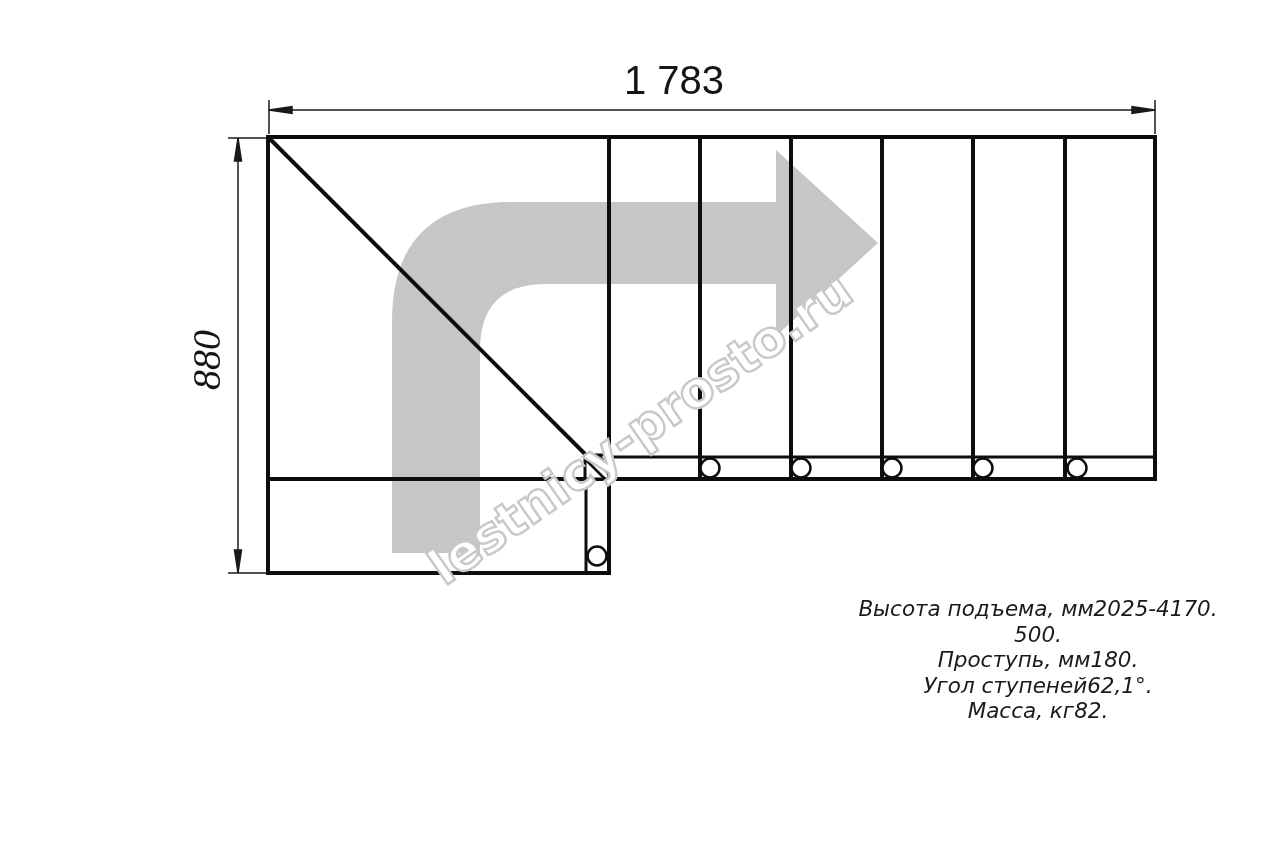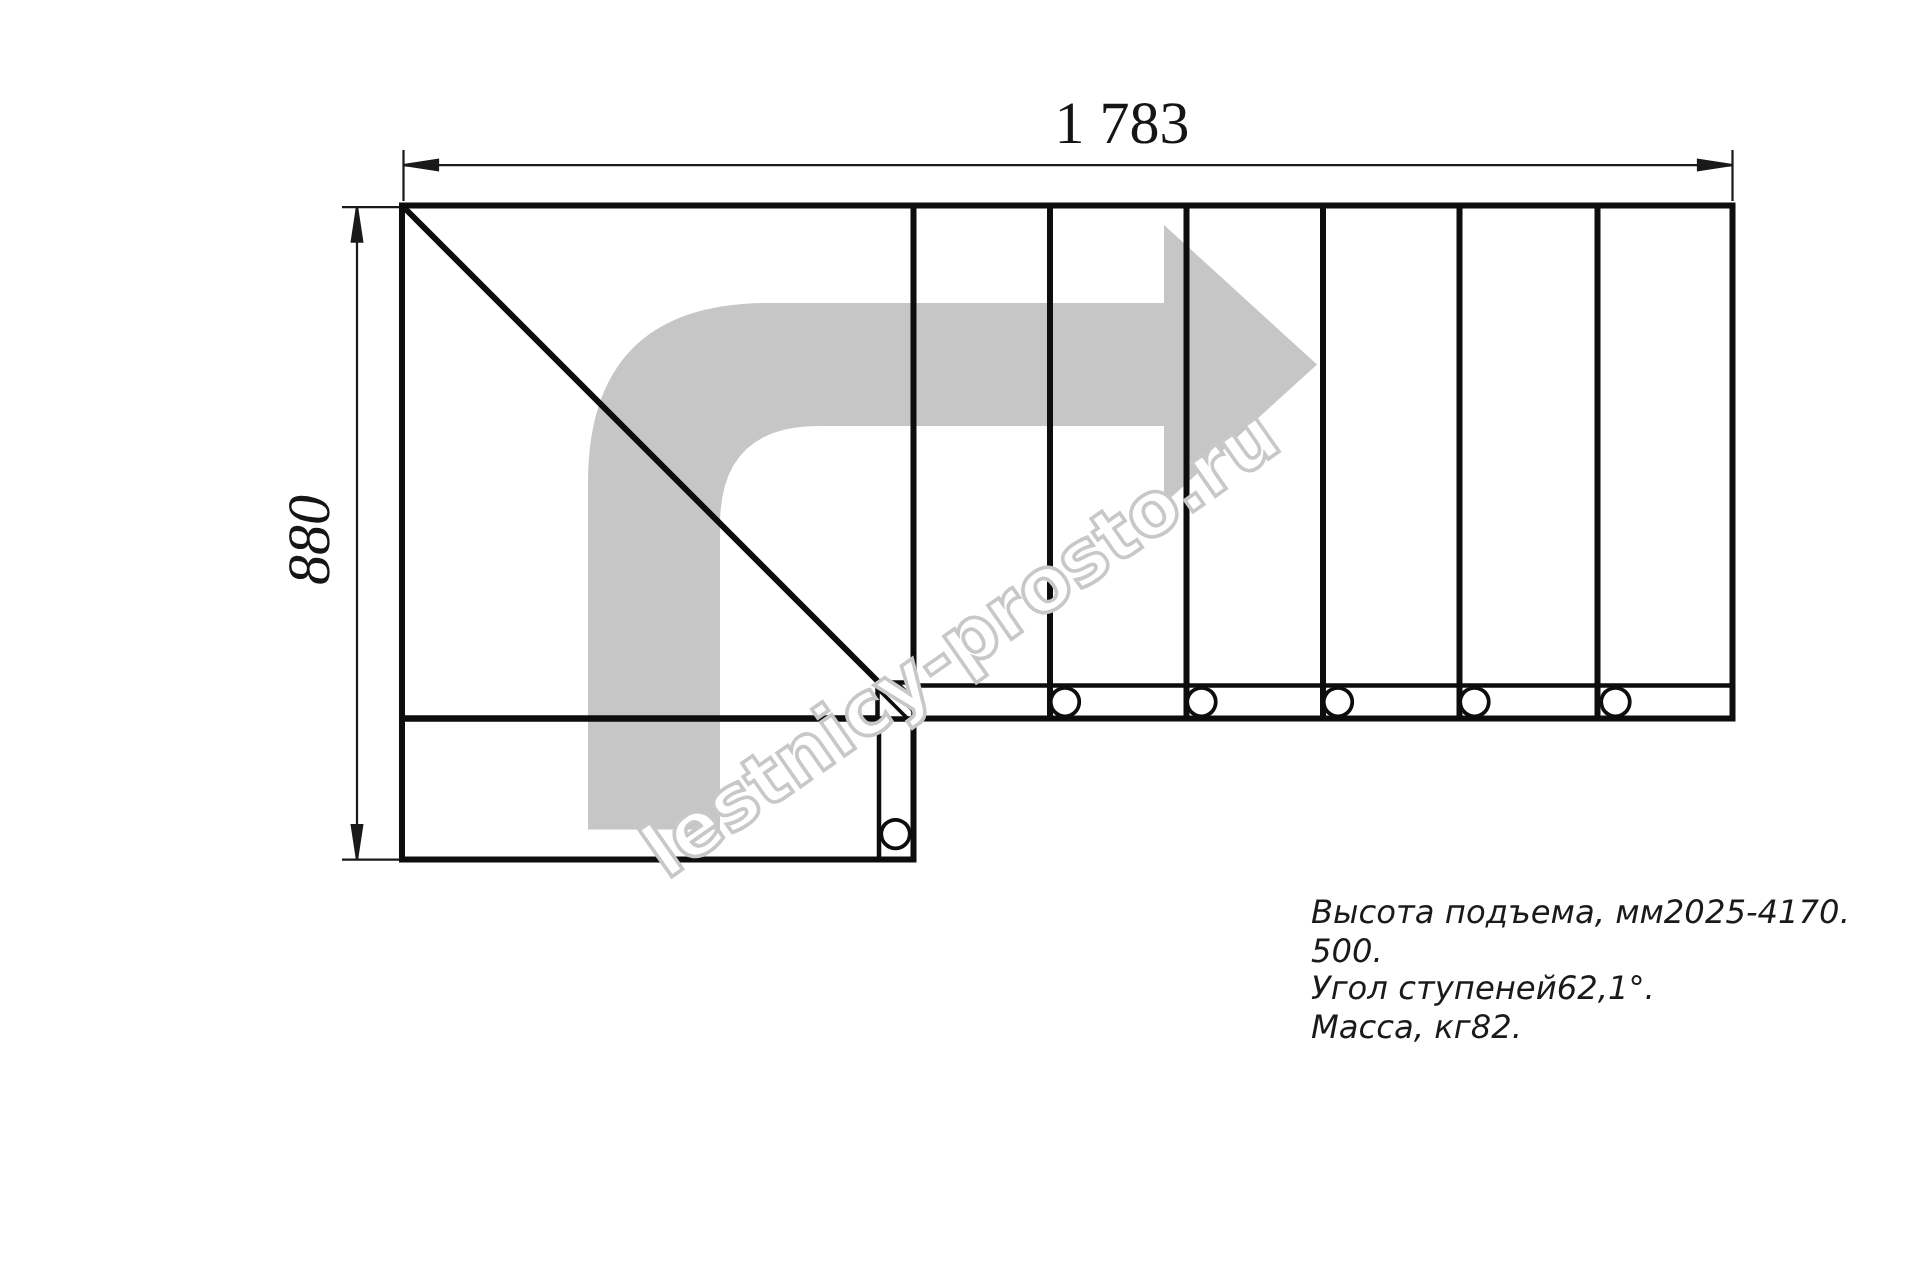--- a/index.html
+++ b/index.html
@@ -6,23 +6,23 @@
   .canvas{
     position:relative;
     width:1280px;height:853px;
     background:#ffffff;
     overflow:hidden;
     font-family:"DejaVu Sans",sans-serif;
   }
   .drawing-svg{position:absolute;left:0;top:0;}
   .dim-label-top{
     position:absolute;
-    left:748px;top:58px;
+    left:674px;top:58px;
     transform:translateX(-50%);
-    font-family:Liberation Serif, serif;
+    font-family:Liberation Sans, sans-serif;
     font-size:40px;color:#151515;
     white-space:nowrap;
   }
   .dim-label-left{
     position:absolute;
     left:206px;top:360px;
     transform:translate(-50%,-50%) rotate(-90deg);
     font-family:"Liberation Serif",serif;
     font-style:italic;
     font-size:40px;color:#151515;
@@ -31,21 +31,21 @@
   .specs{
     position:absolute;
     left:874px;top:596px;
     width:328px;
     font-family:"DejaVu Sans",sans-serif;
     font-style:italic;
     font-size:21.5px;
     line-height:25.5px;
     color:#1a1a1a;
   }
-  .spec-row{display:flex;justify-content:flex-start;}
+  .spec-row{display:flex;justify-content:center;}
   .spec-label{white-space:nowrap;}
   .spec-value{white-space:nowrap;text-align:right;}
 </style>
 </head>
 <body>
 
 <div class="canvas">
 
   <svg class="drawing-svg" width="1280" height="853" viewBox="0 0 1280 853">
 
@@ -115,20 +115,24 @@
 
   <div class="specs">
     <div class="spec-row">
       <span class="spec-label">Высота подъема, мм</span>
       <span class="spec-value">2025-4170.</span>
     </div>
     <div class="spec-row">
       <span class="spec-value">500.</span>
     </div>
     <div class="spec-row">
+      <span class="spec-label">Проступь, мм</span>
+      <span class="spec-value">180.</span>
+    </div>
+    <div class="spec-row">
       <span class="spec-label">Угол ступеней</span>
       <span class="spec-value">62,1°.</span>
     </div>
     <div class="spec-row">
       <span class="spec-label">Масса, кг</span>
       <span class="spec-value">82.</span>
     </div>
   </div>
 
 </div>

